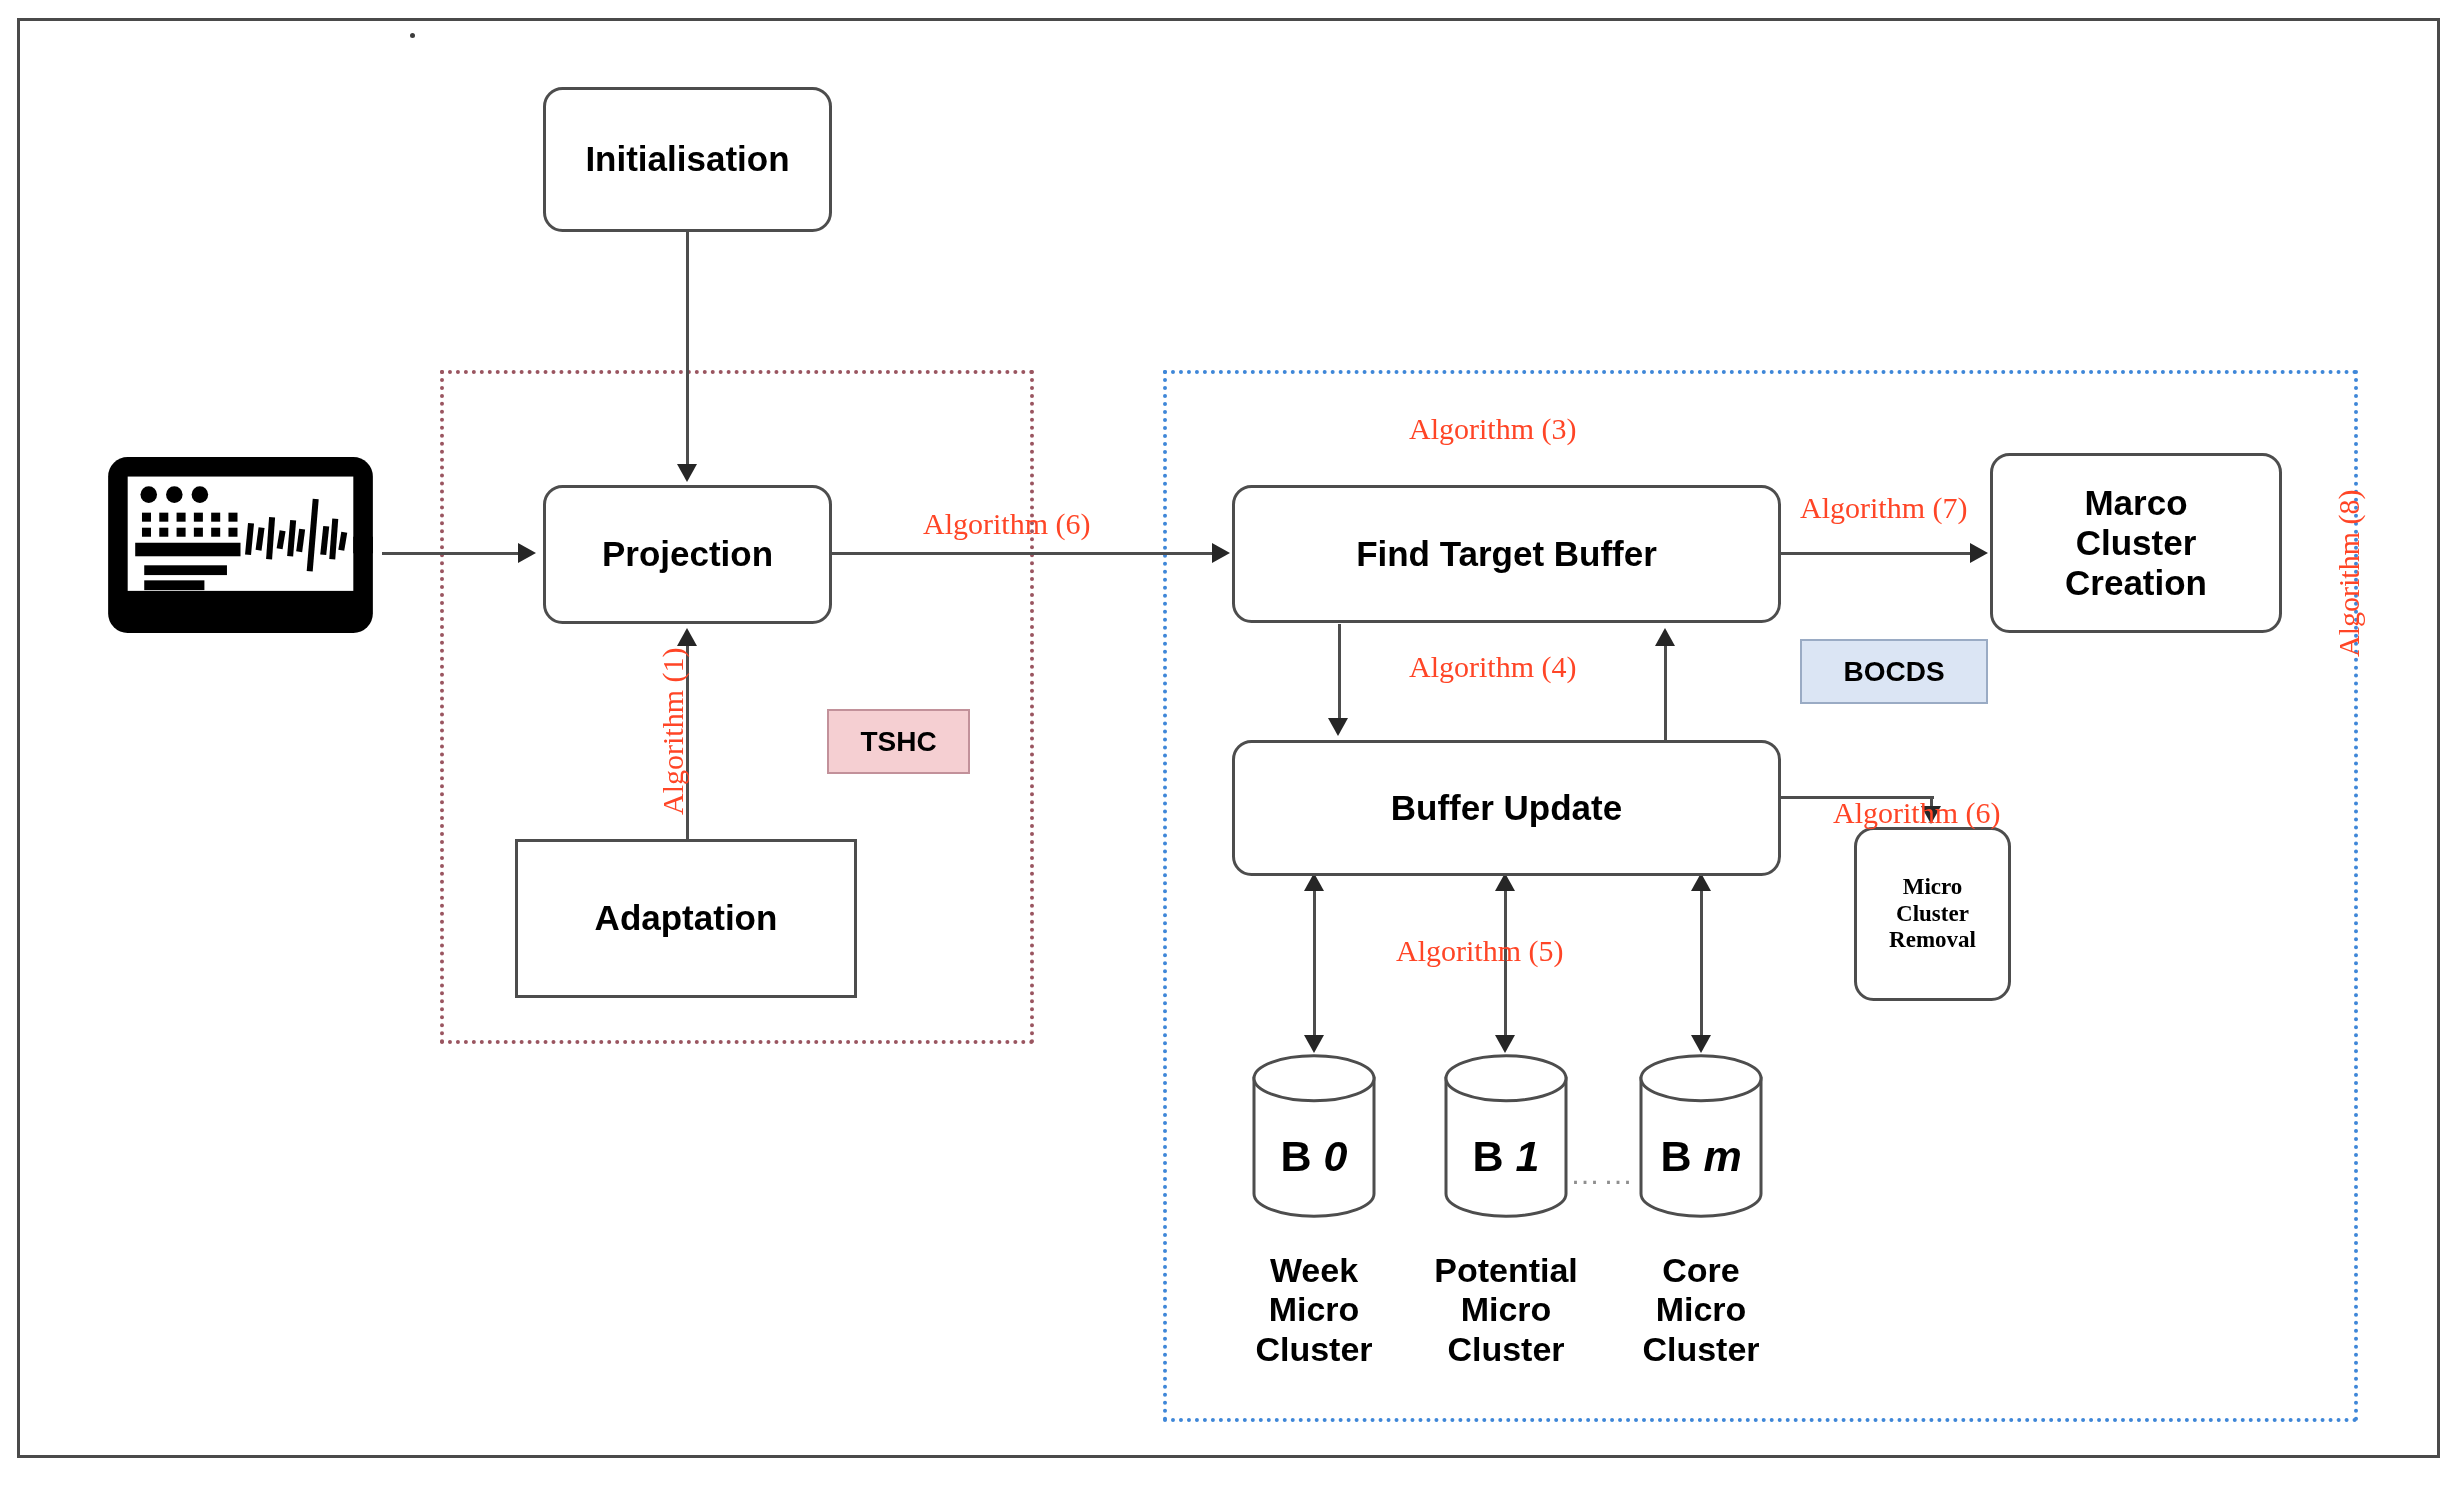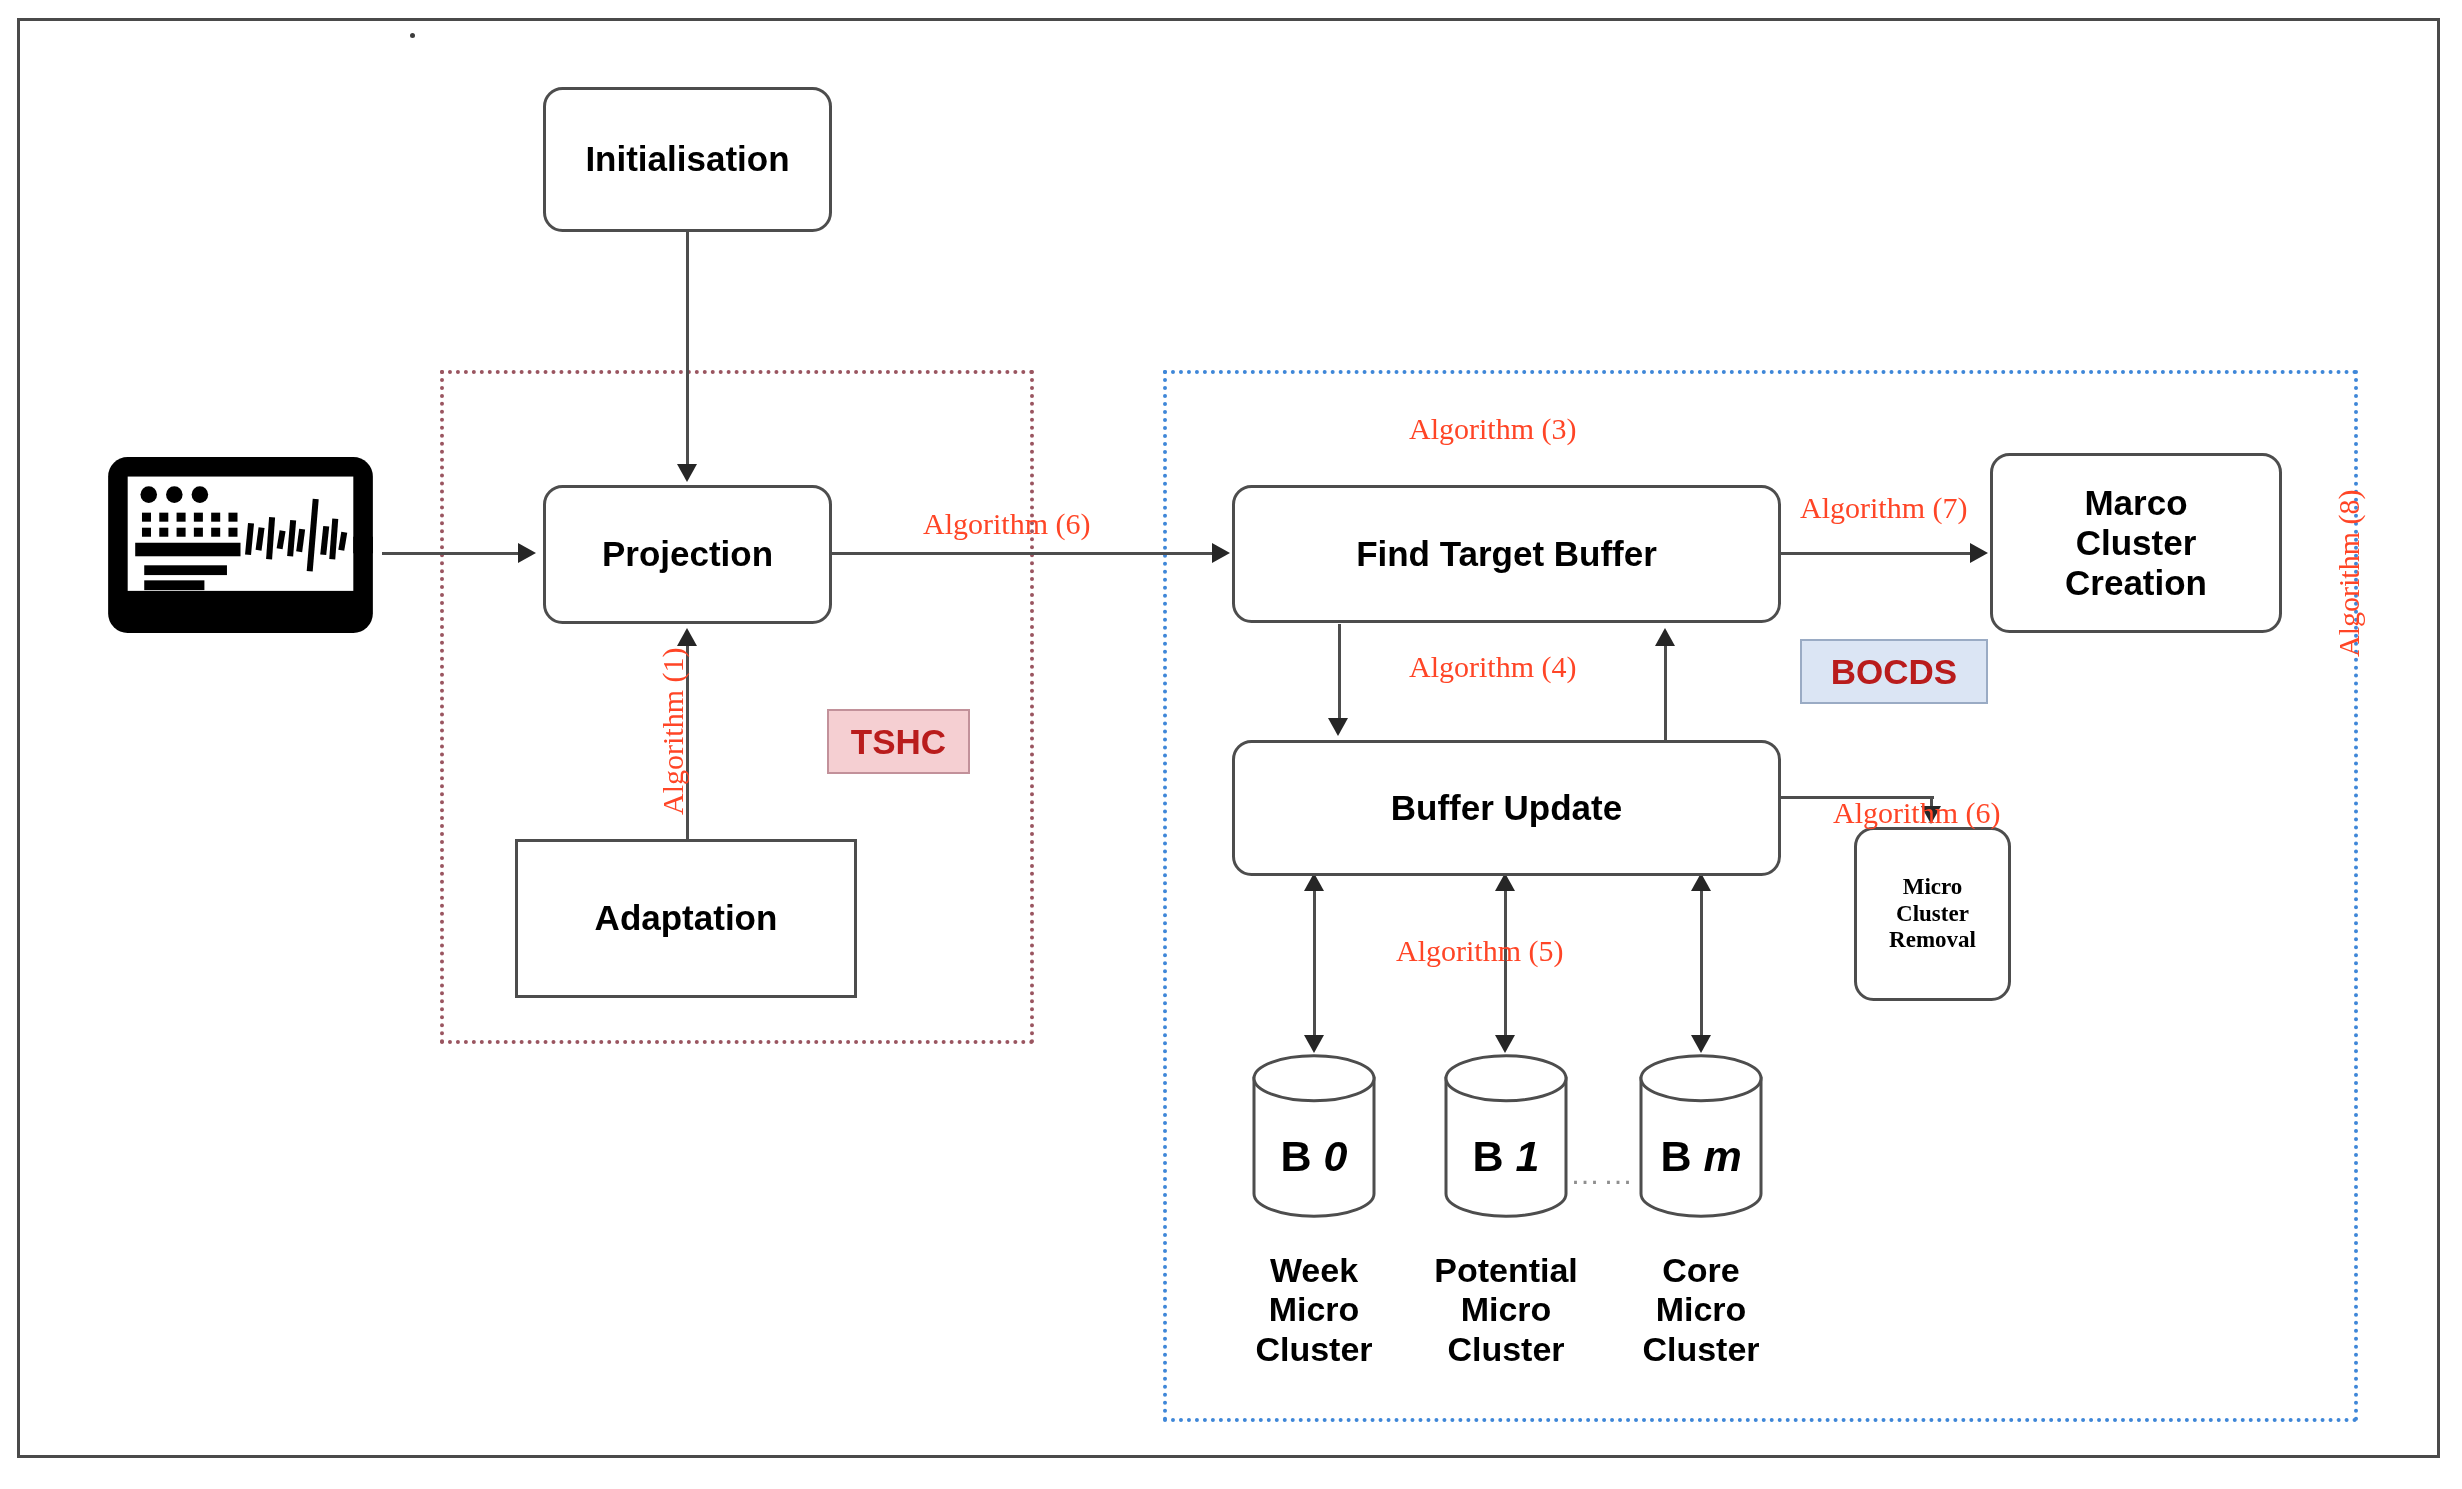--- a/index.html
+++ b/index.html
@@ -87,22 +87,22 @@
   }
 
   
   .chip {
     position: absolute;
     box-sizing: border-box;
     display: flex;
     align-items: center;
     justify-content: center;
     font-weight: bold;
-    font-size: 35px;
-    color: #b91c1c;
+    font-size: 28px;
+    color: #000000;
     border-width: 2.3px;
     border-style: solid;
   }
   #chip-tshc {
     left: 827px; top: 709px; width: 143px; height: 65px;
     background: #f5cfd2;
     border-color: #c2919a;
   }
   #chip-bocds {
     left: 1800px; top: 639px; width: 188px; height: 65px;

